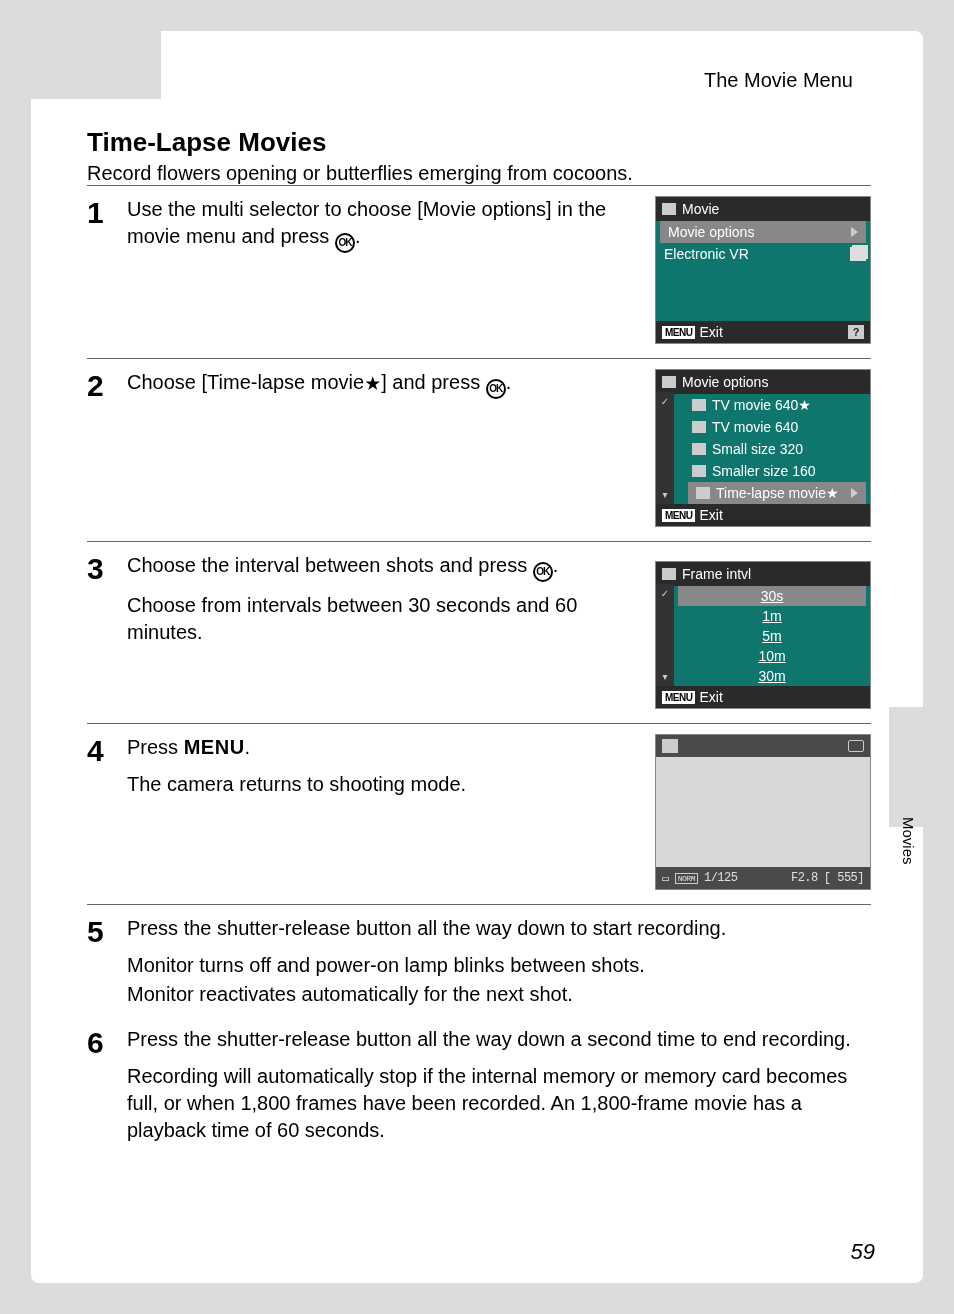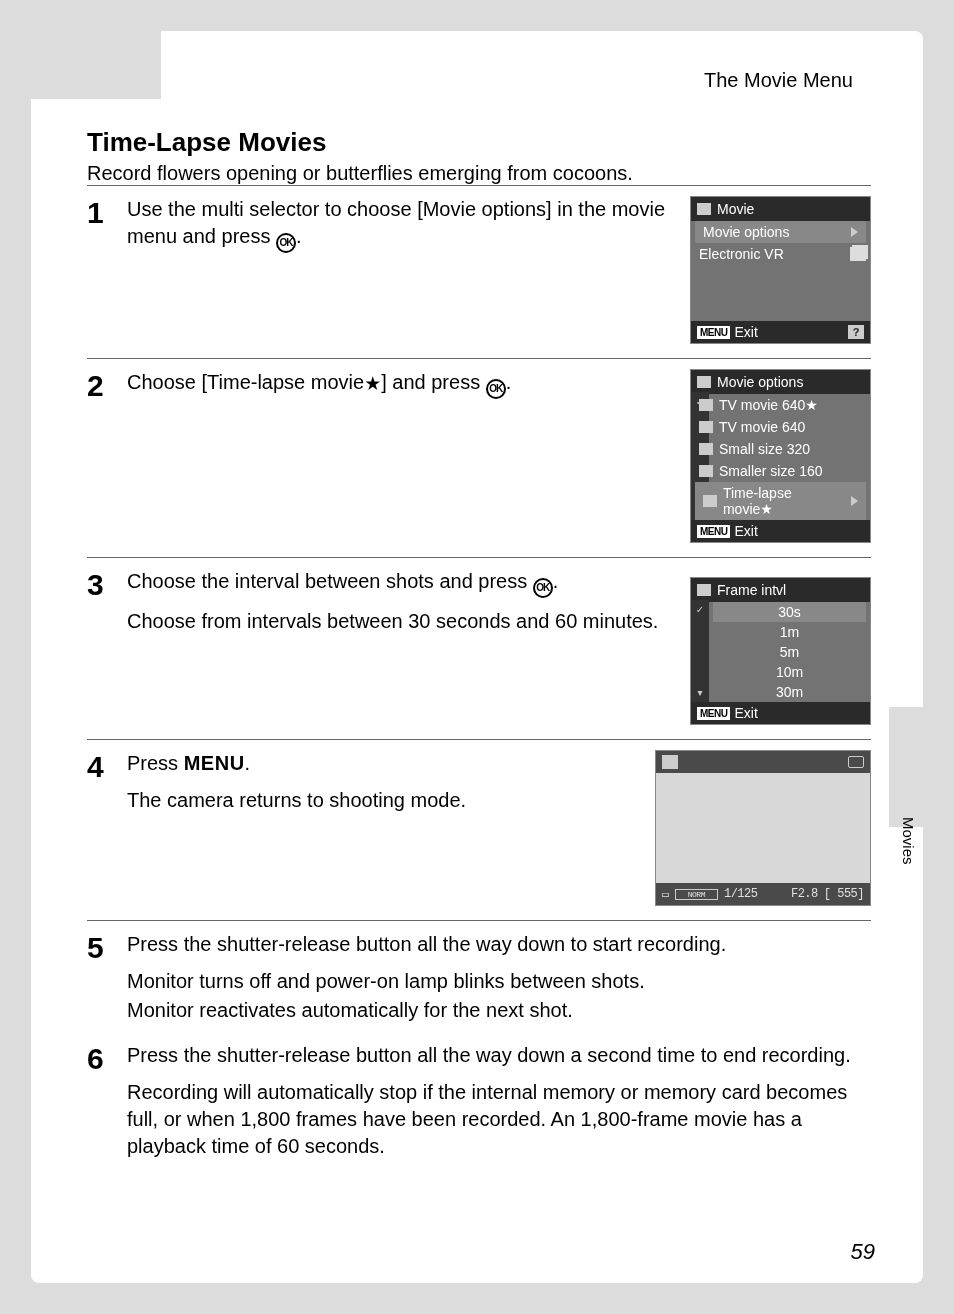--- a/index.html
+++ b/index.html
@@ -90,24 +90,24 @@
     font-weight: bold;
     letter-spacing: -1px;
   }
   .menu-label {
     font-family: "Arial Narrow", Arial, sans-serif;
     font-weight: bold;
     font-stretch: condensed;
     letter-spacing: 0.5px;
   }
   .screen {
-    width: 181px;
+    width: 216px;
     flex-shrink: 0;
     border: 1px solid #888;
-    background: #737373;
+    background: #0f766e;
     color: #fff;
     font-size: 14px;
     font-family: Arial, sans-serif;
   }
   .screen-hdr {
     background: #2a2a2a;
     padding: 4px 6px;
     display: flex;
     align-items: center;
     gap: 6px;
@@ -169,20 +169,21 @@
     font-size: 11px;
   }
   .opt-icon {
     width: 14px; height: 12px;
     display: inline-block;
     background: #ccc;
   }
   .screen-interval .int-row {
     text-align: center;
     padding: 2px 16px;
+    text-decoration: underline;
   }
   .screen-interval .int-row.selected {
     background: #888;
     margin: 0 4px;
   }
   .left-strip {
     position: absolute;
     left: 0;
     top: 22px;
     bottom: 22px;
@@ -241,21 +242,21 @@
     padding: 0 6px;
     gap: 6px;
     color: #e0e0e0;
     font-size: 12px;
     font-family: "Courier New", monospace;
     letter-spacing: -0.5px;
   }
   .shoot-bottom .norm-badge {
     border: 1px solid #ccc;
     font-size: 8px;
-    padding: 0 12px;
+    padding: 0 2px;
   }
   .shoot-bottom .fill { flex: 1; }
 
   
   .side-tab {
     position: absolute;
     right: 0;
     top: 676px;
     width: 34px;
     height: 120px;
@@ -331,21 +332,21 @@
         <div class="screen-wrap">
           <div class="screen" style="position:relative;">
             <div class="screen-hdr">
               <span class="hdr-icon"></span>
               <span>Movie options</span>
             </div>
             <div class="left-strip">
               <span class="strip-arrow">✓</span>
               <span class="strip-arrow">▾</span>
             </div>
-            <div style="padding-left:0;">
+            <div style="padding-left:0;margin-left:28px;">
               <div class="screen-row">
                   <span class="opt-icon"></span>
                   <span>TV movie 640★</span>
                 </div>
               <div class="screen-row">
                   <span class="opt-icon"></span>
                   <span>TV movie 640</span>
                 </div>
               <div class="screen-row">
                   <span class="opt-icon"></span>

